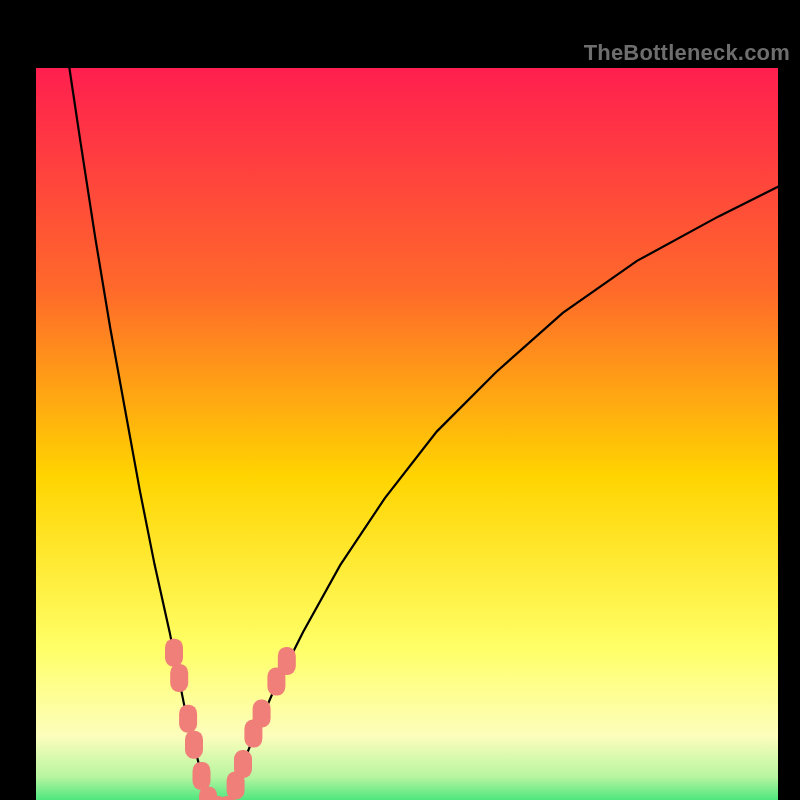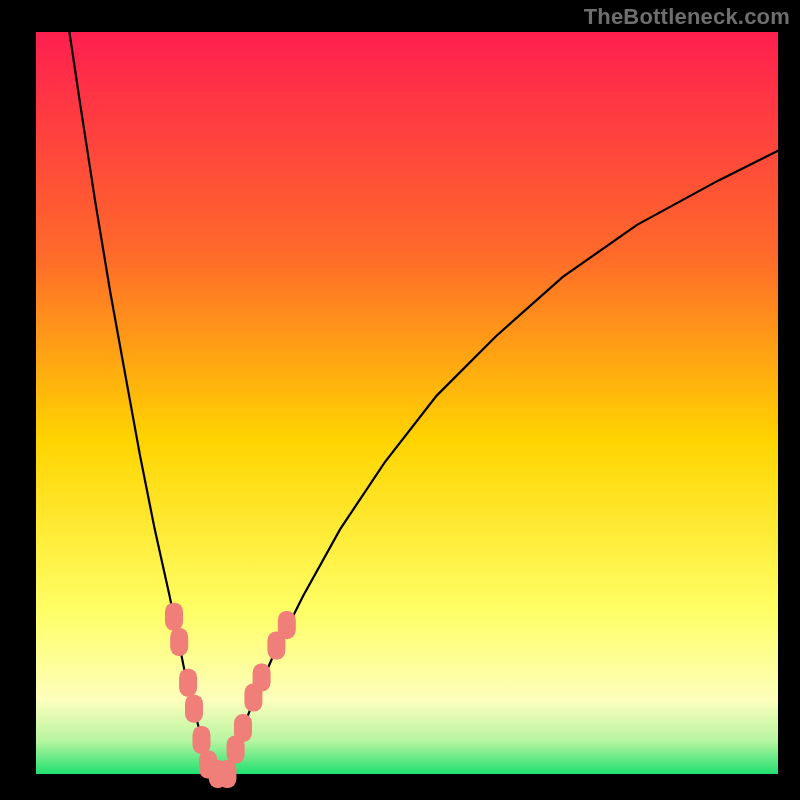--- a/index.html
+++ b/index.html
@@ -7,20 +7,21 @@
     padding: 0;
     width: 800px;
     height: 800px;
     background: #000000;
     overflow: hidden;
   }
   .stage {
     position: relative;
     width: 800px;
     height: 562px;
+    margin-top: 36px;
   }
   svg {
     position: absolute;
     top: 0;
     left: 0;
   }
   .watermark {
     position: absolute;
     top: 4px;
     right: 10px;

